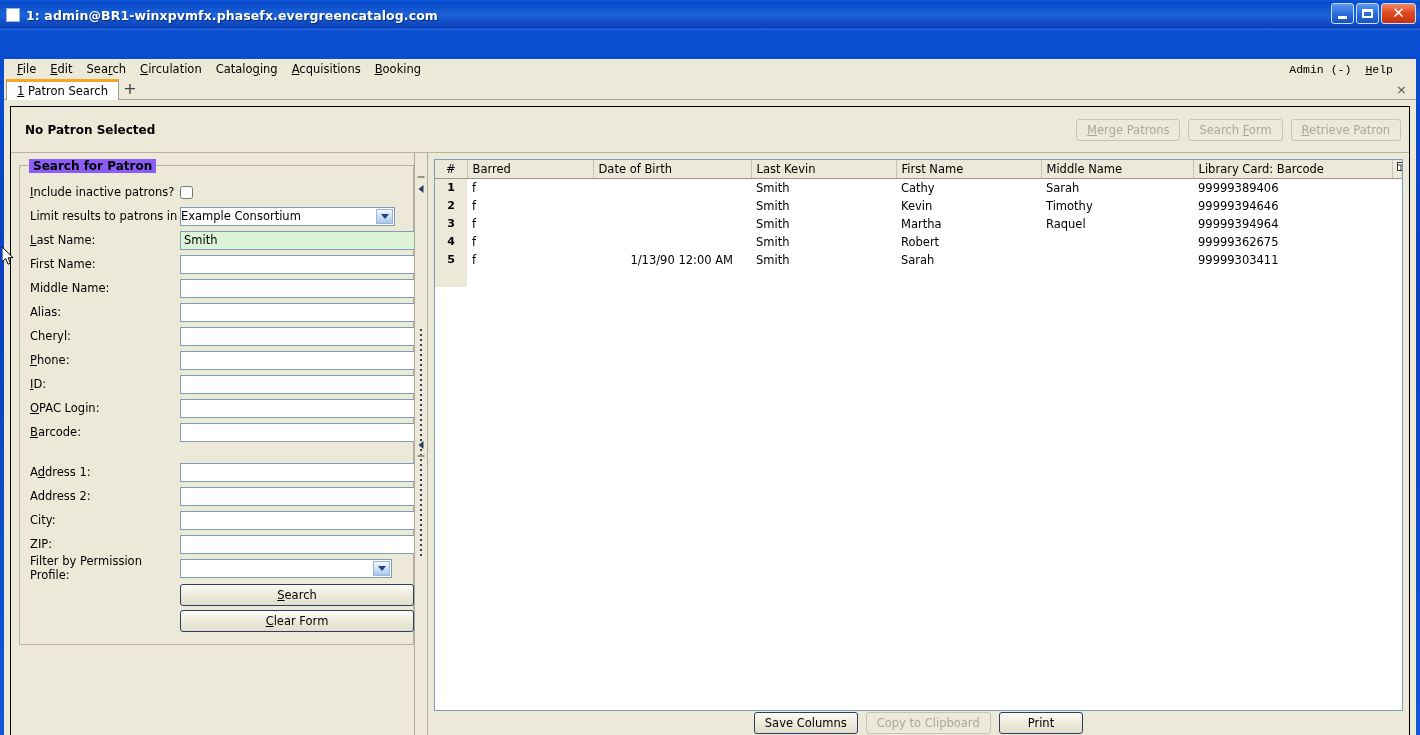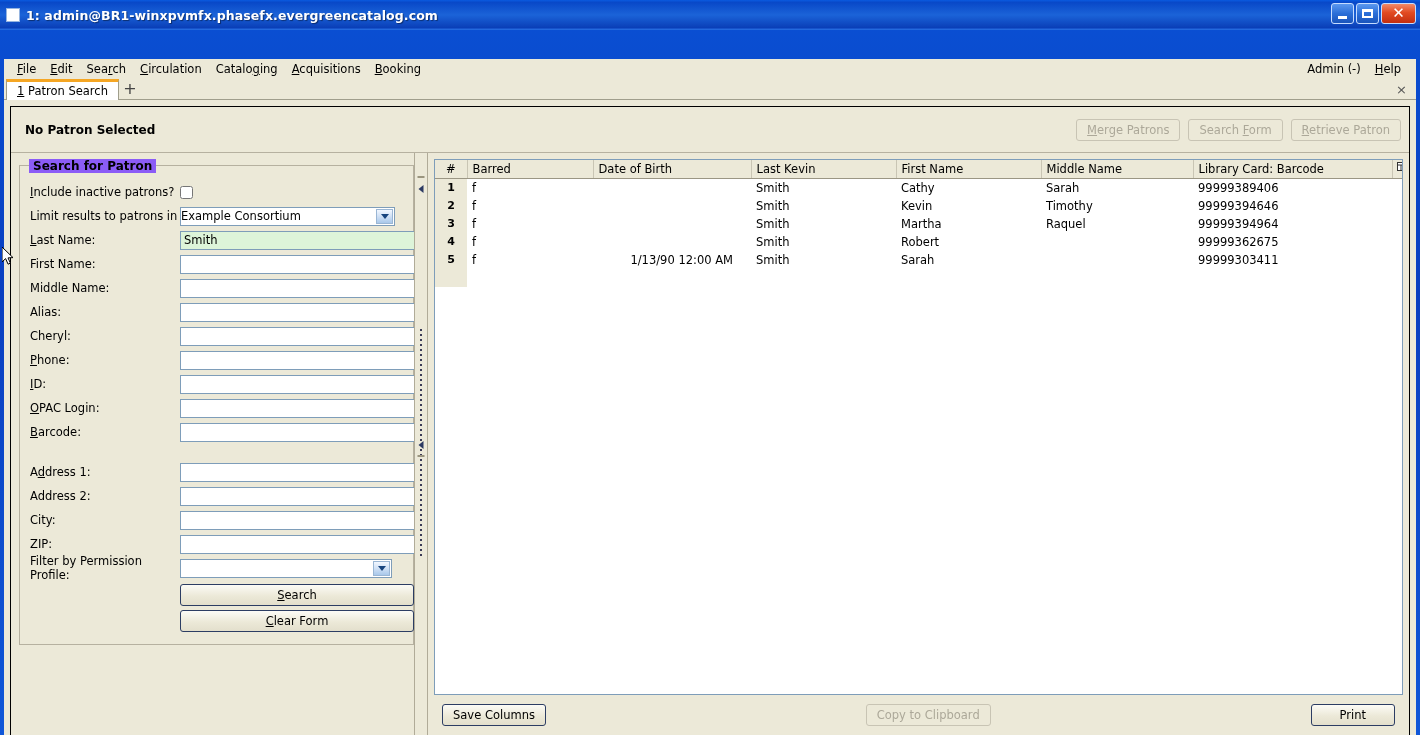--- a/index.html
+++ b/index.html
@@ -100,24 +100,25 @@
   }
   .menu-item {
     padding: 2px 7px;
     font-size: 11.5px;
     color: #000;
     cursor: default;
     white-space: nowrap;
   }
   .menu-right {
     position: absolute;
-    right: 8px; top: 0;
+    right: 16px; top: 0;
     height: 20px;
     display: flex;
     align-items: center;
+    font-family: Liberation Mono, monospace;
   }
   u { text-decoration: underline; }
 
   
   .tabstrip {
     height: 21px;
     background: #ece9d8;
     display: flex;
     align-items: flex-end;
     position: relative;
@@ -421,25 +422,25 @@
 
   .col-pick-icon {
     display: inline-block;
     width: 13px; height: 12px;
     position: relative;
   }
   .col-pick-icon svg { display: block; }
 
   
   .table-foot {
-    height: 40px;
+    height: 24px;
     flex: none;
     display: flex;
     align-items: center;
-    justify-content: space-between;
+    justify-content: center;
     gap: 8px;
     padding: 0 8px;
   }
 
   
   .statusbar {
     height: 22px;
     flex: none;
     background: #ece9d8;
     border-top: 1px solid #fff;

